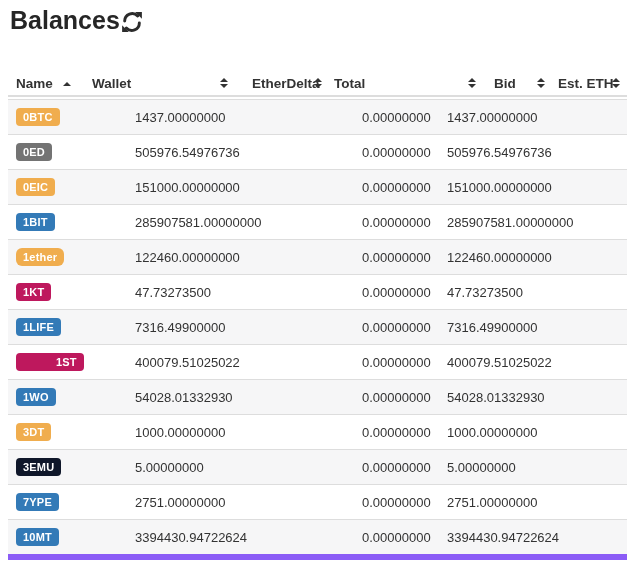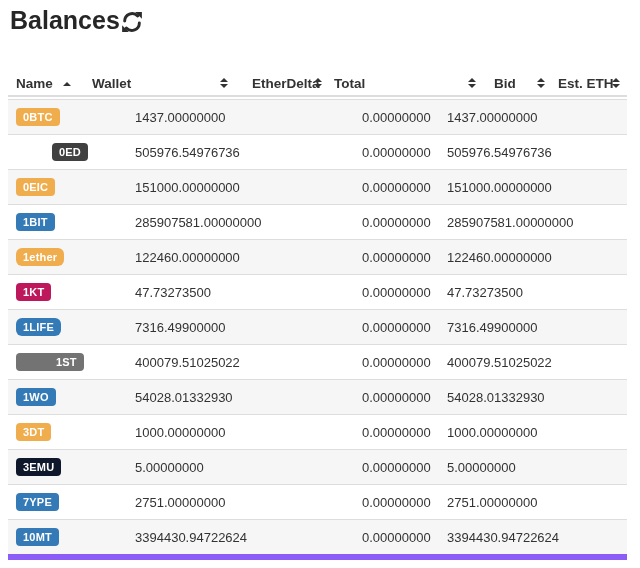--- a/index.html
+++ b/index.html
@@ -93,21 +93,21 @@
     <div class="cell name-cell">
       <span class="badge" style="background: rgb(240, 173, 78);">0BTC</span>
     </div>
     <div class="cell num">1437.00000000</div>
     <div class="cell num">0.00000000</div>
     <div class="cell num">1437.00000000</div>
   </div>
 
   <div class="trow">
     <div class="cell name-cell">
-      <span class="badge" style="background: #404040; margin-left: 36px;">0ED</span>
+      <span class="badge" style="background: #737373;">0ED</span>
     </div>
     <div class="cell num">505976.54976736</div>
     <div class="cell num">0.00000000</div>
     <div class="cell num">505976.54976736</div>
   </div>
 
   <div class="trow">
     <div class="cell name-cell">
       <span class="badge" style="background: rgb(240, 173, 78);">0EIC</span>
     </div>
@@ -138,30 +138,30 @@
     <div class="cell name-cell">
       <span class="badge" style="background: #be185d;">1KT</span>
     </div>
     <div class="cell num">47.73273500</div>
     <div class="cell num">0.00000000</div>
     <div class="cell num">47.73273500</div>
   </div>
 
   <div class="trow">
     <div class="cell name-cell">
-      <span class="badge" style="background: rgb(51, 122, 183); border-radius: 6px;">1LIFE</span>
+      <span class="badge" style="background: rgb(51, 122, 183);">1LIFE</span>
     </div>
     <div class="cell num">7316.49900000</div>
     <div class="cell num">0.00000000</div>
     <div class="cell num">7316.49900000</div>
   </div>
 
   <div class="trow">
     <div class="cell name-cell">
-      <span class="badge" style="background: #737373; padding-left: 40px;">1ST</span>
+      <span class="badge" style="background: #be185d; padding-left: 40px;">1ST</span>
     </div>
     <div class="cell num">400079.51025022</div>
     <div class="cell num">0.00000000</div>
     <div class="cell num">400079.51025022</div>
   </div>
 
   <div class="trow">
     <div class="cell name-cell">
       <span class="badge" style="background: rgb(51, 122, 183);">1WO</span>
     </div>

